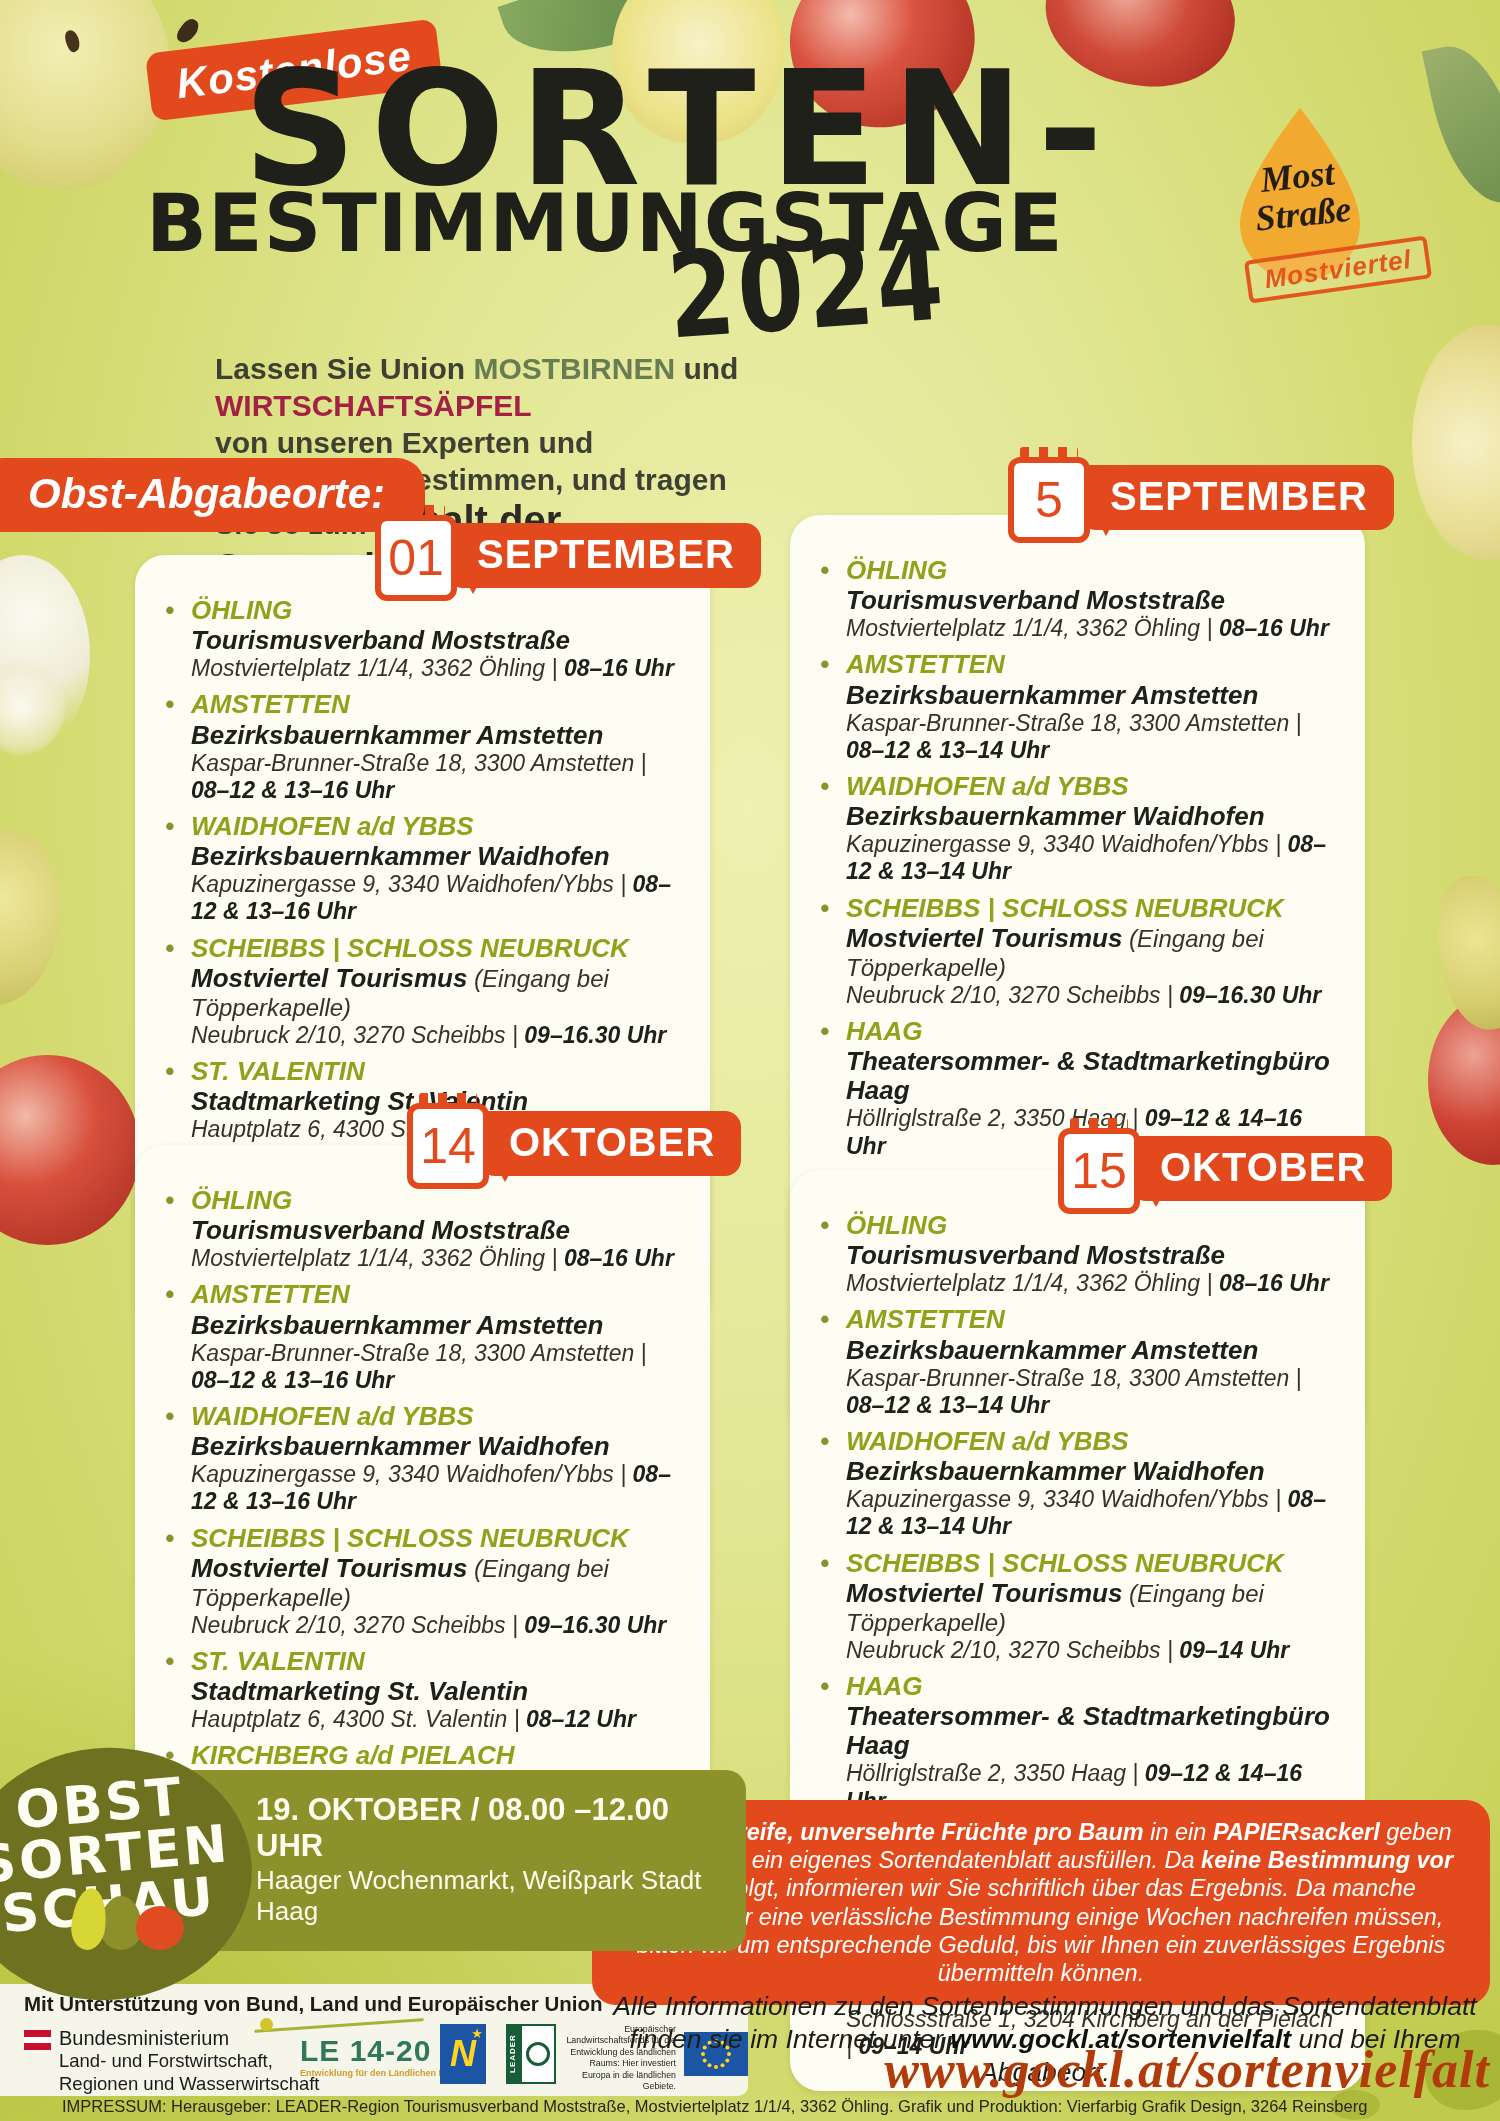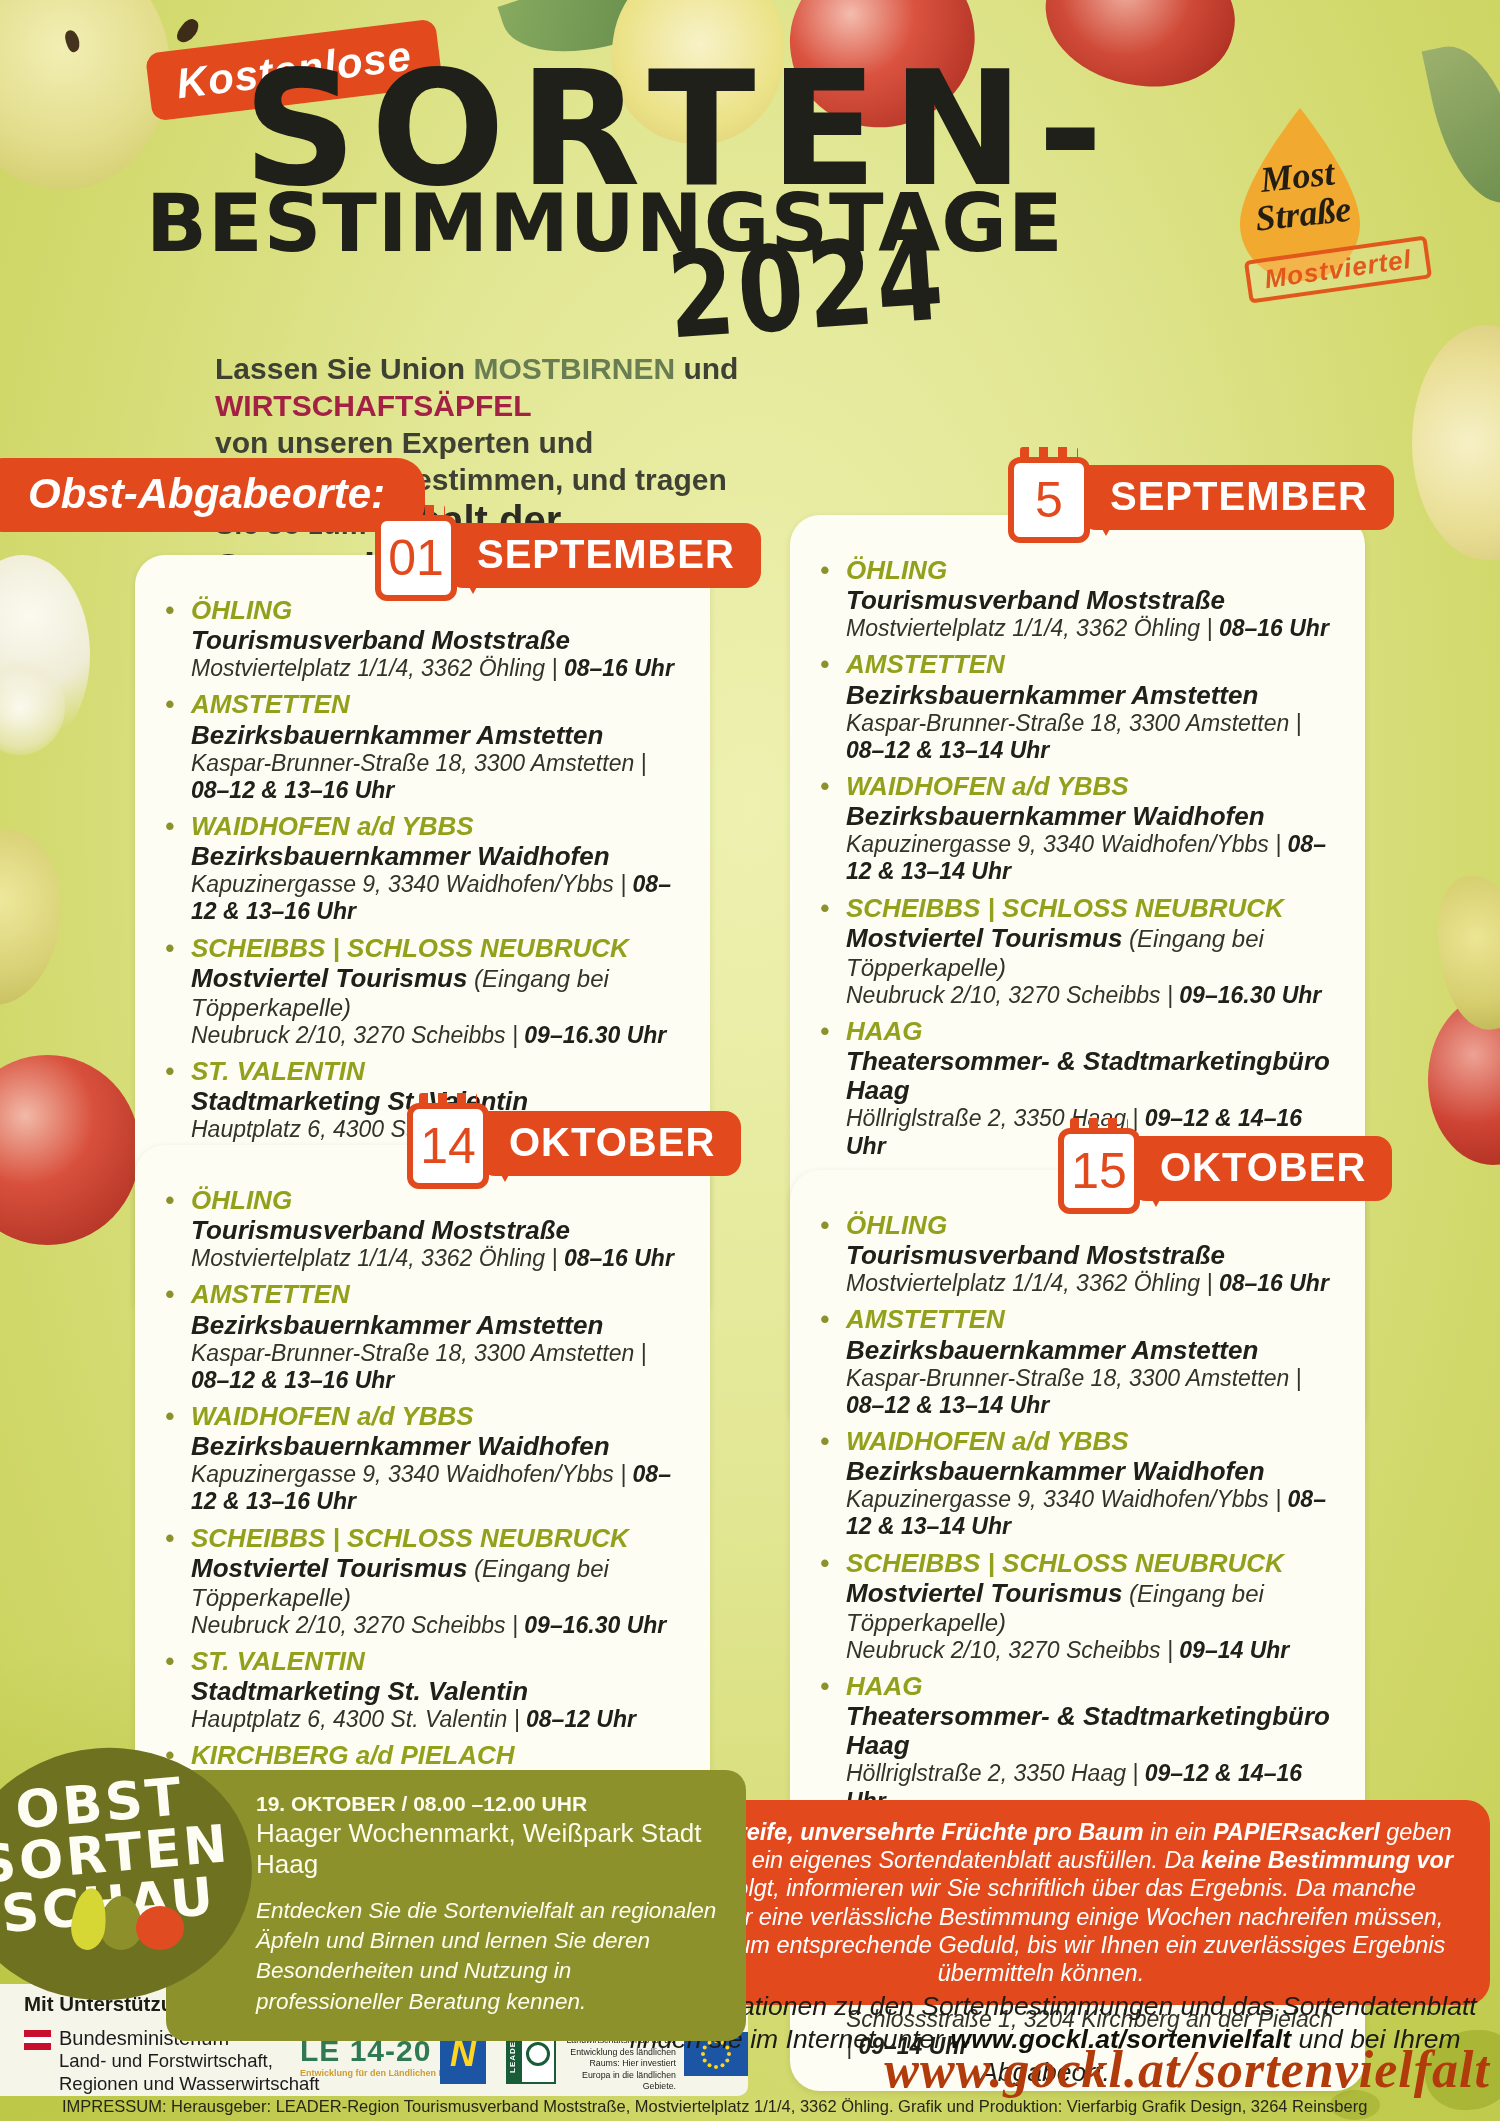--- a/index.html
+++ b/index.html
@@ -107,21 +107,21 @@
   .obst-circle{position:absolute;left:-40px;top:1748px;width:292px;height:252px;border-radius:50%;
     background:var(--circle-olive);transform:rotate(-5deg);z-index:2;}
   .obst-circle .lines{padding-top:30px;text-align:center;color:#fdfdf3;font-weight:bold;
     font-family:"DejaVu Sans","Liberation Sans",sans-serif;font-size:52px;line-height:.98;letter-spacing:3px;}
   .circle-fruits{position:absolute;left:72px;top:1888px;display:flex;align-items:flex-end;z-index:3;}
   .cf-pear1{width:34px;height:62px;background:#d6d734;border-radius:50% 50% 50% 50%/62% 62% 38% 38%;transform:rotate(6deg);}
   .cf-pear2{width:42px;height:54px;background:#8d8f2b;border-radius:50% 50% 50% 50%/60% 60% 40% 40%;margin-left:-6px;}
   .cf-apple{width:48px;height:44px;background:#e14b22;border-radius:50%;margin-left:-6px;}
   .event-box{position:absolute;left:166px;top:1770px;width:580px;background:var(--box-olive);
     border-radius:20px;color:#fdfdee;padding:22px 26px 24px 90px;z-index:1;}
-  .event-title{font-size:21px;font-weight:bold;line-height:1.15;}
+  .event-title{font-size:31px;font-weight:bold;line-height:1.15;}
   .event-loc{font-size:26px;margin-top:2px;}
   .event-desc{font-style:italic;font-size:22.5px;line-height:1.34;margin-top:16px;}
 
   .support-strip{position:absolute;left:0;top:1984px;width:748px;height:112px;background:var(--strip-bg);
     border-radius:0 10px 10px 0;}
   .support-heading{position:absolute;left:24px;top:8px;font-size:20.5px;font-weight:bold;color:#1d1d15;}
   .ministry{position:absolute;left:24px;top:42px;display:flex;}
   .at-flag{width:27px;height:20px;margin-top:4px;
     background:linear-gradient(#c8102e 0 33%,#fff 33% 66%,#c8102e 66% 100%);}
   .ministry-text{margin-left:8px;color:#1b1b1b;}
@@ -387,21 +387,20 @@
   </div>
   <div class="circle-fruits">
     <div class="cf-pear1"></div>
     <div class="cf-pear2"></div>
     <div class="cf-apple"></div>
   </div>
 
   <div class="event-box">
     <div class="event-title">19. OKTOBER / 08.00 –12.00 UHR</div>
     <div class="event-loc">Haager Wochenmarkt, Weißpark Stadt Haag</div>
-    <div class="event-desc">Entdecken Sie die Sortenvielfalt an regionalen Äpfeln und Birnen und lernen Sie deren Besonderheiten und Nutzung in professioneller Beratung kennen.</div>
   </div>
 
   <div class="support-strip">
     <div class="support-heading">Mit Unterstützung von Bund, Land und Europäischer Union</div>
     <div class="ministry">
       <div class="at-flag"></div>
       <div class="ministry-text">
         <div class="ministry-name">Bundesministerium</div>
         <div class="ministry-line">Land- und Forstwirtschaft,</div>
         <div class="ministry-line">Regionen und Wasserwirtschaft</div>

